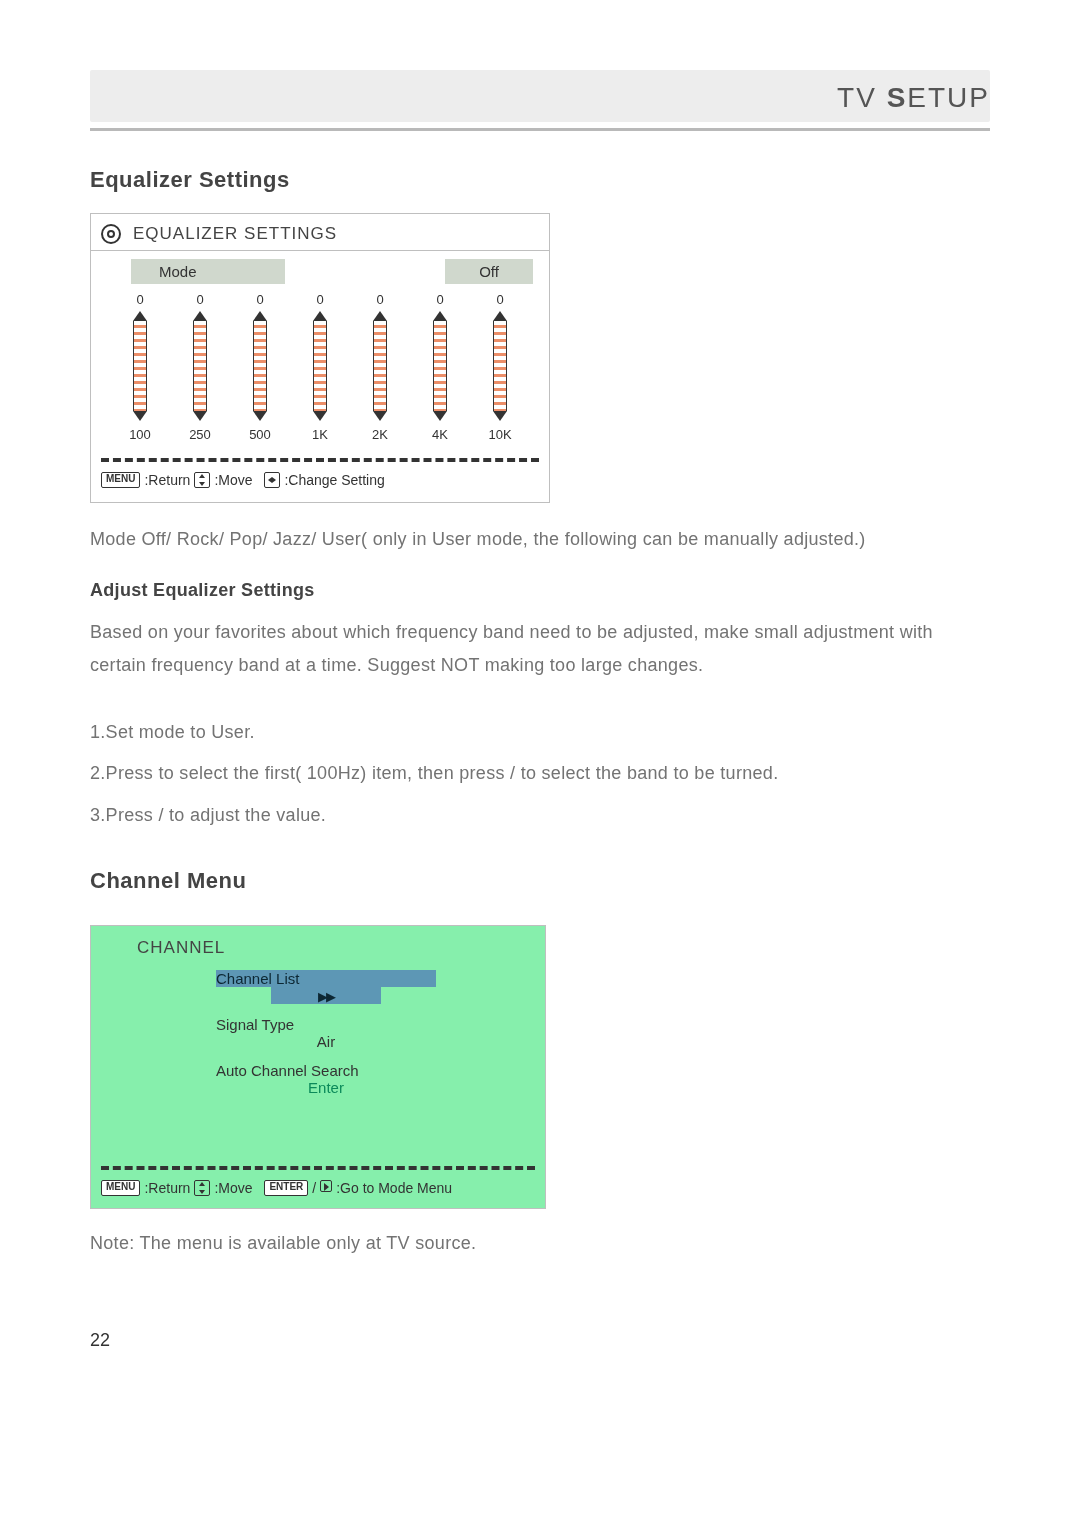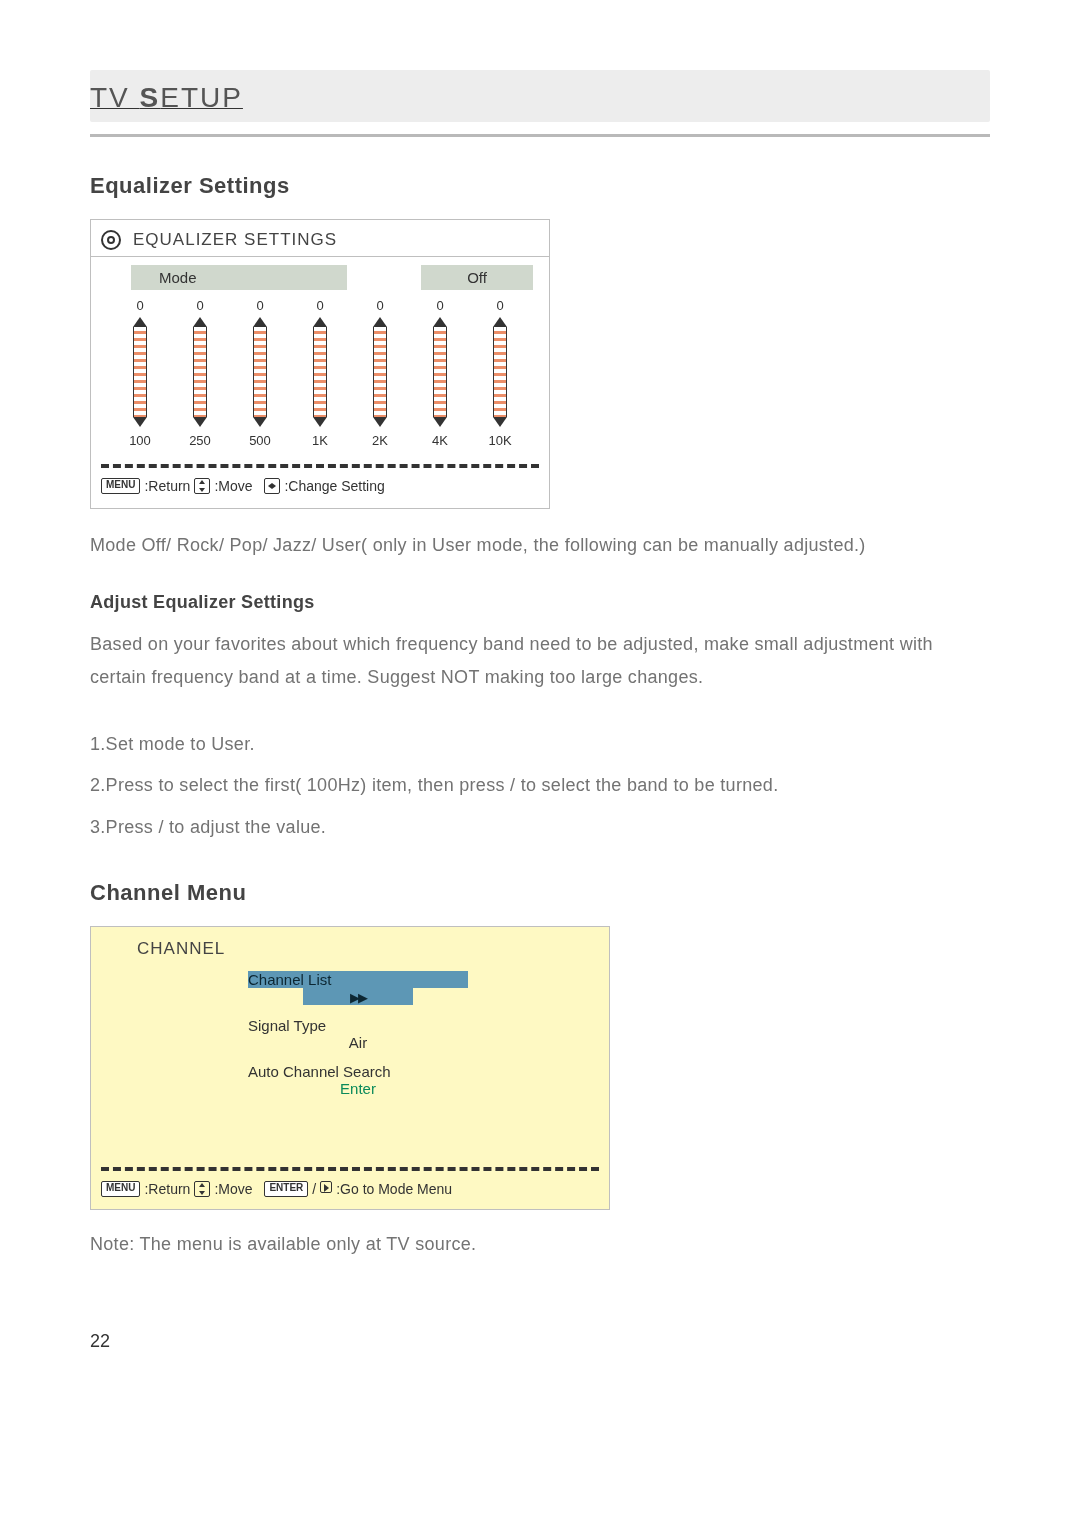--- a/index.html
+++ b/index.html
@@ -1,34 +1,34 @@
 <!DOCTYPE html>
 <html><head>
 <meta charset="utf-8">
 <style>
   * { margin:0; padding:0; box-sizing:border-box; }
   body { font-family: Arial, Helvetica, sans-serif; background:#fff; width:1080px; margin:0 auto; padding:70px 90px 40px 90px; color:#333; }
   
-  .title-bar { background:#ededed; text-align:left; padding:12px 0 8px; margin-bottom:12px; border-radius:2px;text-decoration:underline; }
+  .title-bar { background:#ededed; text-align:right; padding:12px 0 8px; margin-bottom:6px; border-radius:2px; }
   .title-bar span.t1 { font-size:28px; color:#555; letter-spacing:2px; }
   .title-bar span.t1 b { font-weight:700; }
   .title-underline { height:3px; background:#b9b9b9; margin-bottom:36px; }
   h2.section { font-size:22px; color:#444; font-weight:600; margin:10px 0 20px; letter-spacing:0.5px; }
 
   
   .eq-panel { width:460px; border:1px solid #bfbfbf; background:#fff; padding:0 0 14px 0; margin-bottom:20px; }
   .eq-header { display:flex; align-items:center; gap:12px; padding:10px 12px 6px 10px; border-bottom:1px solid #bfbfbf; }
   .eq-header .radio-icon { width:20px; height:20px; border:2px solid #333; border-radius:50%; position:relative; display:inline-block; }
   .eq-header .radio-icon::after { content:""; position:absolute; inset:4px; border:2px solid #333; border-radius:50%; }
   .eq-header .ttl { font-size:17px; color:#444; letter-spacing:1px; }
 
   .eq-moderow { display:flex; margin:8px 16px 8px 40px; }
-  .eq-mode-lbl { background:#d0d8cd; padding:4px 0; width:216px; text-align:left; padding-left:28px; font-size:15px; color:#333; }
+  .eq-mode-lbl { background:#d0d8cd; padding:4px 0; width:154px; text-align:left; padding-left:28px; font-size:15px; color:#333; }
   .eq-mode-gap { flex:1; }
-  .eq-mode-val { background:#d0d8cd; padding:4px 0; width:112px; text-align:center; font-size:15px; color:#333; }
+  .eq-mode-val { background:#d0d8cd; padding:4px 0; width:88px; text-align:center; font-size:15px; color:#333; }
 
   .eq-sliders { display:flex; justify-content:space-between; padding:0 26px; margin-top:6px; }
   .slider { display:flex; flex-direction:column; align-items:center; width:46px; }
   .slider .val { font-size:13px; color:#333; margin-bottom:4px; }
   .slider .arrow-up, .slider .arrow-down { width:14px; height:10px; background:#333; clip-path:polygon(50% 0,100% 100%,0 100%); }
   .slider .arrow-down { clip-path:polygon(0 0,100% 0,50% 100%); }
   .slider .track { width:14px; height:90px; border-left:1px solid #333; border-right:1px solid #333; position:relative; overflow:hidden; }
   .slider .track::before{ content:""; position:absolute; inset:0; background:repeating-linear-gradient(to bottom, transparent 0 4px, #e87a4e 4px 7px); opacity:0.85; }
   .slider .freq { font-size:13px; color:#333; margin-top:6px; }
 
@@ -36,24 +36,24 @@
   .hints { padding:0 10px; font-size:14px; color:#333; display:flex; gap:4px; flex-wrap:wrap; }
   .kbd { border:1px solid #333; padding:0 4px; font-size:10px; border-radius:2px; background:#fff; font-weight:600; }
   .nav-icon { display:inline-block; border:1px solid #333; width:16px; height:16px; position:relative; border-radius:2px; }
   .nav-icon::before,.nav-icon::after{content:"";position:absolute;left:50%;transform:translateX(-50%);width:0;height:0;border-left:3px solid transparent;border-right:3px solid transparent;}
   .nav-icon.ud::before{top:1px;border-bottom:4px solid #333;}
   .nav-icon.ud::after{bottom:1px;border-top:4px solid #333;}
   .nav-icon.lr::before{left:3px;top:50%;transform:translateY(-50%);border:none;border-top:3px solid transparent;border-bottom:3px solid transparent;border-right:4px solid #333;}
   .nav-icon.lr::after{right:3px;left:auto;top:50%;transform:translateY(-50%);border:none;border-top:3px solid transparent;border-bottom:3px solid transparent;border-left:4px solid #333;}
 
   p.body { font-size:18px; color:#737373; line-height:1.85; margin:8px 0; letter-spacing:0.3px; }
-  p.body.sub { margin-top:24px; font-weight:600; color:#444; }
+  p.body.sub { margin-top:18px; font-weight:600; color:#444; }
 
   
-  .ch-panel { width:520px; border:1px solid #bfbfbf; background:#fef9c3; margin-top:20px; margin-bottom:18px; }
+  .ch-panel { width:456px; border:1px solid #bfbfbf; background:#86efac; margin-top:31px; margin-bottom:18px; }
   .ch-header { padding:12px 20px 6px 46px; font-size:17px; color:#444; letter-spacing:1px; }
   .ch-list { padding:0 30px 0 46px; }
   .ch-row { display:flex; align-items:center; font-size:15px; color:#333; padding:6px 8px;flex-direction:column; }
   .ch-row .lbl { width:220px; }
   .ch-row .val { width:110px; text-align:center; }
   .ch-row.selected .lbl, .ch-row.selected .val { background:#5d97b5; color:#0c2733; }
   .ch-row .val.enter { color:#0b8a5a; font-weight:500; }
   .arrow-ff { font-size:13px; letter-spacing:-2px; }
   .ch-gap { height:48px; }
   .play-icon { display:inline-block; width:12px; height:12px; border:1px solid #333; position:relative; border-radius:2px; vertical-align:middle; }

